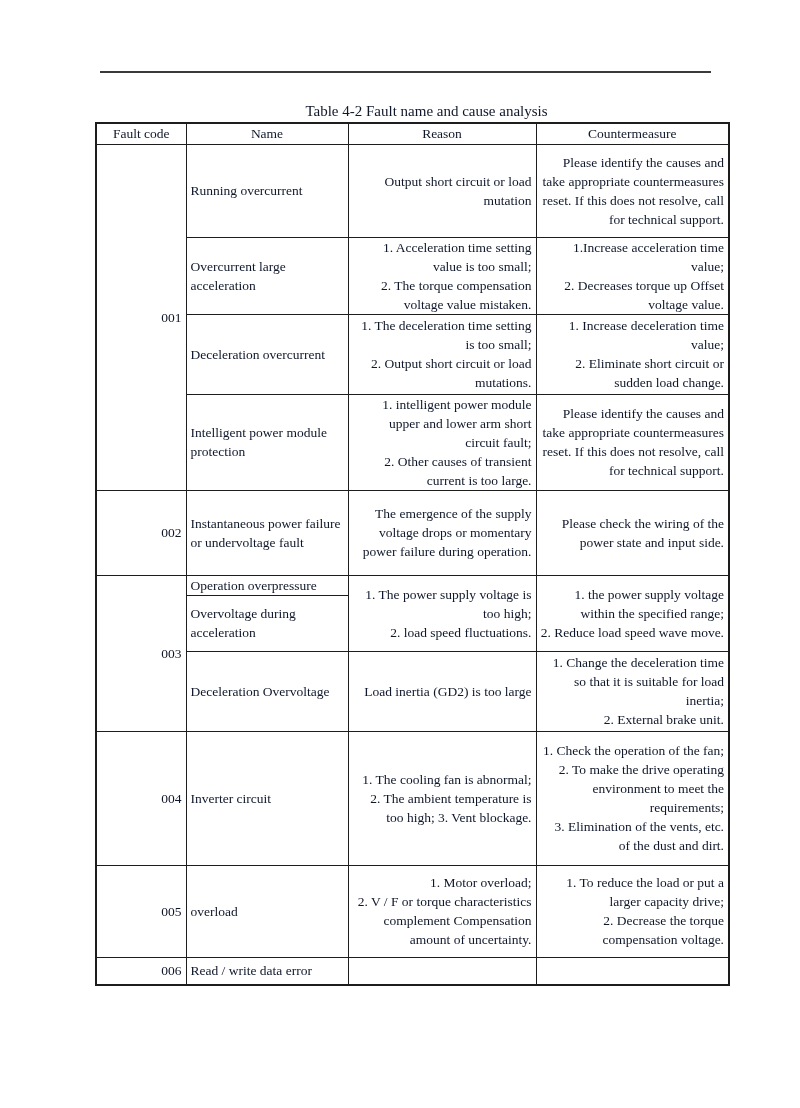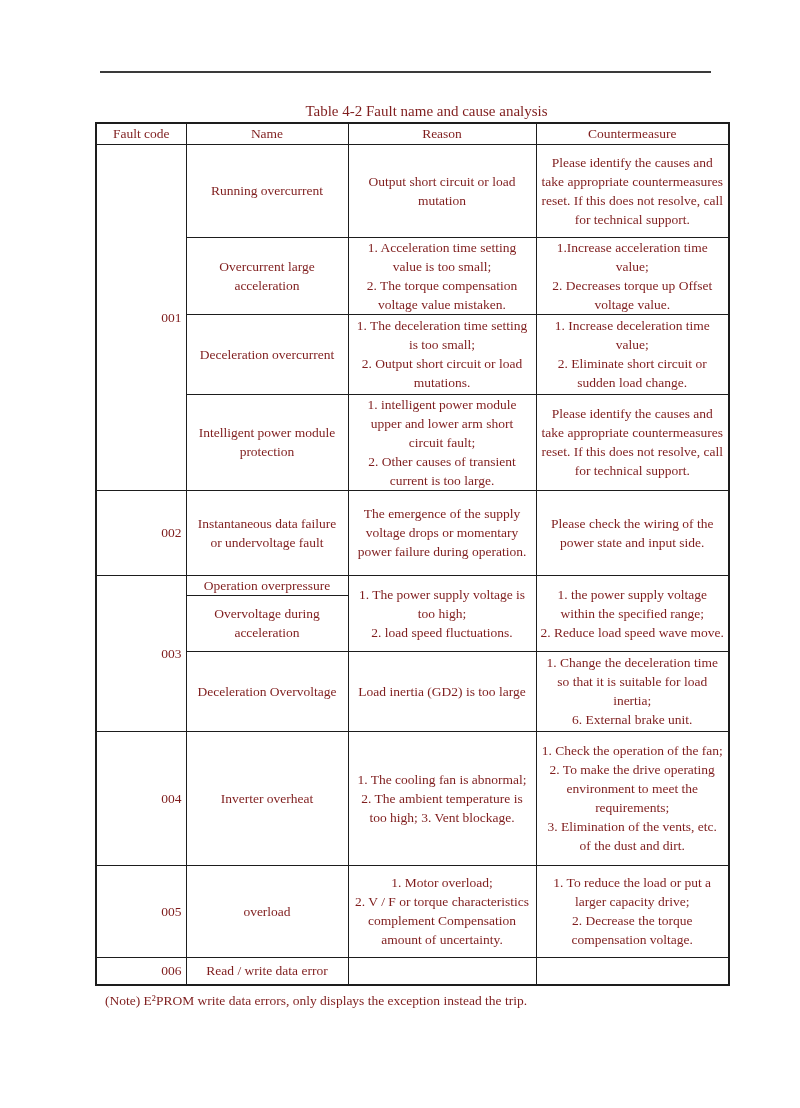--- a/index.html
+++ b/index.html
@@ -2,21 +2,21 @@
 <html><head>
 <meta charset="utf-8">
 <style>
   html, body { margin: 0; padding: 0; background: #e8e8e8; }
   .page {
     position: relative;
     width: 800px;
     height: 1108px;
     background: #ffffff;
     font-family: "Liberation Serif", "DejaVu Serif", serif;
-    color: #7f1d1d;
+    color: #0f172a;
     overflow: hidden;
   }
   .top-rule {
     position: absolute;
     top: 71px;
     left: 100px;
     width: 611px;
     height: 2px;
     background: #3a3a3a;
   }
@@ -46,23 +46,23 @@
   table.fault-table td {
     border: 1px solid #1d1d1d;
     font-size: 13.5px;
     line-height: 19px;
     font-weight: normal;
     padding: 0 4px;
     overflow: hidden;
   }
   th.hdr { vertical-align: middle; }
   td.code { text-align: right; vertical-align: middle; }
-  td.name { text-align: center; vertical-align: middle; padding: 0 6px; }
+  td.name { vertical-align: middle; padding: 0 6px; }
   td.reason, td.counter {
-    text-align: center;
+    text-align: right;
     vertical-align: middle;
     padding: 1px 4px 1px 8px;
     white-space: pre-line;
   }
   .note {
     margin-top: 6px;
     padding-left: 10px;
     font-size: 13.5px;
     line-height: 18px;
   }
@@ -125,46 +125,46 @@
         </tr>
         <tr style="height:91px">
           <td class="name">Intelligent power module protection</td>
           <td class="reason">1. intelligent power module upper and lower arm short circuit fault;
 2. Other causes of transient current is too large.</td>
           <td class="counter">Please identify the causes and take appropriate countermeasures reset. If this does not resolve, call for technical support.</td>
         </tr>
 
         <tr style="height:85px">
           <td class="code">002</td>
-          <td class="name">Instantaneous data failure or undervoltage fault</td>
+          <td class="name">Instantaneous power failure or undervoltage fault</td>
           <td class="reason">The emergence of the supply voltage drops or momentary power failure during operation.</td>
           <td class="counter">Please check the wiring of the power state and input side.</td>
         </tr>
 
         <tr style="height:19px">
           <td class="code" rowspan="3">003</td>
           <td class="name">Operation overpressure</td>
           <td class="reason" rowspan="2">1. The power supply voltage is too high;
 2. load speed fluctuations.</td>
           <td class="counter" rowspan="2">1. the power supply voltage within the specified range;
 2. Reduce load speed wave move.</td>
         </tr>
         <tr style="height:56px">
           <td class="name">Overvoltage during acceleration</td>
         </tr>
         <tr style="height:80px">
           <td class="name">Deceleration Overvoltage</td>
           <td class="reason">Load inertia (GD2) is too large</td>
           <td class="counter">1. Change the deceleration time so that it is suitable for load inertia;
-6. External brake unit.</td>
+2. External brake unit.</td>
         </tr>
 
         <tr style="height:134px">
           <td class="code">004</td>
-          <td class="name">Inverter overheat</td>
+          <td class="name">Inverter circuit</td>
           <td class="reason">1. The cooling fan is abnormal;
 2. The ambient temperature is too high; 3. Vent blockage.</td>
           <td class="counter">1. Check the operation of the fan;
 2. To make the drive operating environment to meet the requirements;
 3. Elimination of the vents, etc. of the dust and dirt.</td>
         </tr>
 
         <tr style="height:92px">
           <td class="code">005</td>
           <td class="name">overload</td>
@@ -176,18 +176,17 @@
 
         <tr style="height:28px">
           <td class="code">006</td>
           <td class="name">Read / write data error</td>
           <td class="reason"></td>
           <td class="counter"></td>
         </tr>
       </tbody>
     </table>
 
-    <div class="note">(Note) E²PROM write data errors, only displays the exception instead the trip.</div>
 
   </div>
 
 
 </div>
 
 </body></html>

